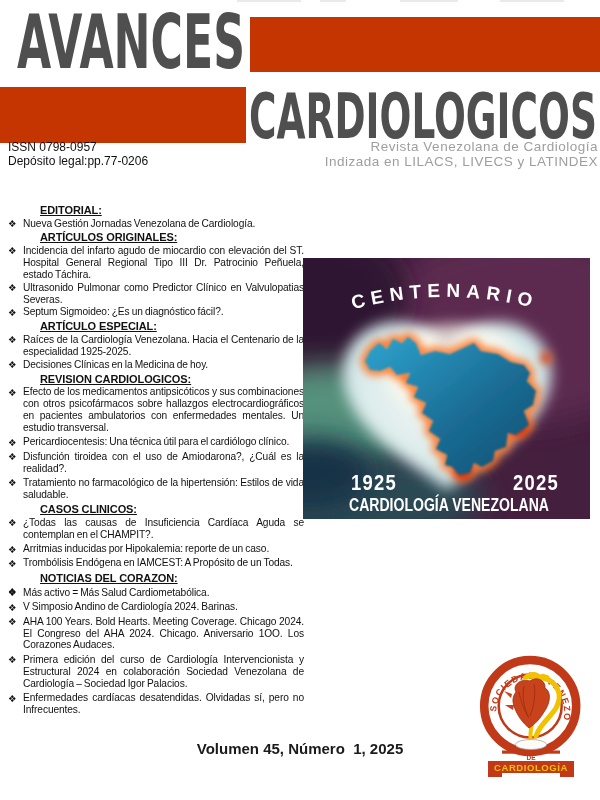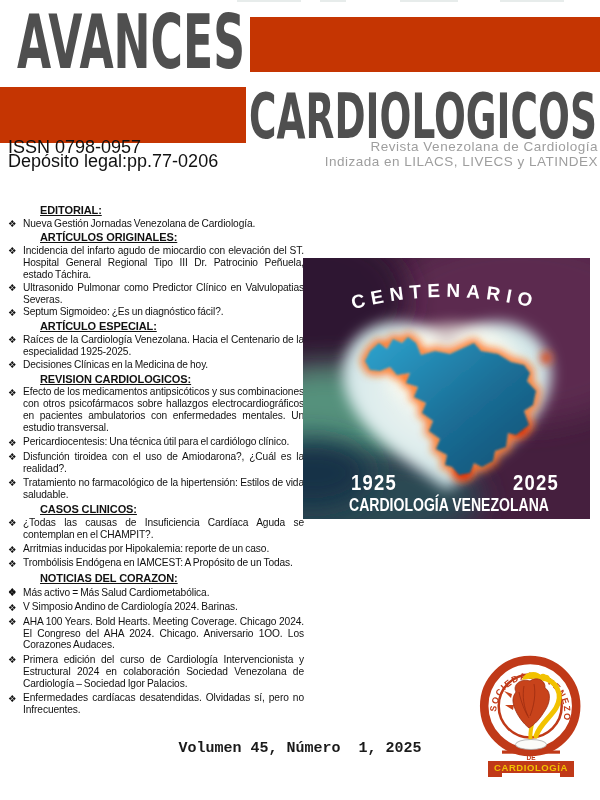--- a/index.html
+++ b/index.html
@@ -8,39 +8,39 @@
   .abs{position:absolute;}
 
   
   .top-dash{position:absolute;top:0;height:2px;background:#e7eceb;}
 
   
   .bar{position:absolute;background:#c53502;}
   #bar1{left:250px;top:17px;width:350px;height:55px;}
   #bar2{left:0;top:87px;width:246px;height:56px;}
   svg text.masthead-title{font-family:"DejaVu Sans",sans-serif;font-weight:bold;fill:#4f4f4f;}
-  #issn-block{left:8px;top:140px;font-size:18px;line-height:14px;color:#111;}
+  #issn-block{left:8px;top:140px;font-size:12px;line-height:14px;color:#111;}
   #subtitle-block{left:230px;top:139px;width:368px;text-align:right;color:#9e9e9e;
                   font-size:13.5px;line-height:15px;letter-spacing:0.5px;}
 
   
   #toc{left:8px;top:202px;width:296px;color:#111;}
   .toc-h{font-size:11px;font-weight:bold;text-decoration:underline;line-height:12.5px;
          margin:2px 0 1px 0;letter-spacing:-0.1px;padding-left:32px;}
   .toc-item{position:relative;padding-left:15px;text-align:justify;font-size:10.2px;
             line-height:11.9px;letter-spacing:-0.1px;word-spacing:-0.6px;margin-bottom:1px;}
   .later .toc-item{margin-bottom:2.5px;}
   .bullet{position:absolute;left:0;top:0.5px;font-size:9.5px;letter-spacing:0;}
 
   
   #centenario{left:303px;top:258px;width:287px;height:261px;}
 
   
   #volume-line{left:0;top:740px;width:600px;text-align:center;font-size:15px;font-weight:bold;
-               color:#1a1a1a;white-space:pre-wrap;font-family:Liberation Mono, monospace;}
+               color:#1a1a1a;white-space:pre-wrap;}
 
   
   #svc-logo{left:472px;top:654px;width:120px;height:124px;}
 </style>
 </head>
 <body>
 
 <div class="top-dash" style="left:237px;width:64px;"></div>
 <div class="top-dash" style="left:320px;width:26px;"></div>
 <div class="top-dash" style="left:400px;width:58px;"></div>

